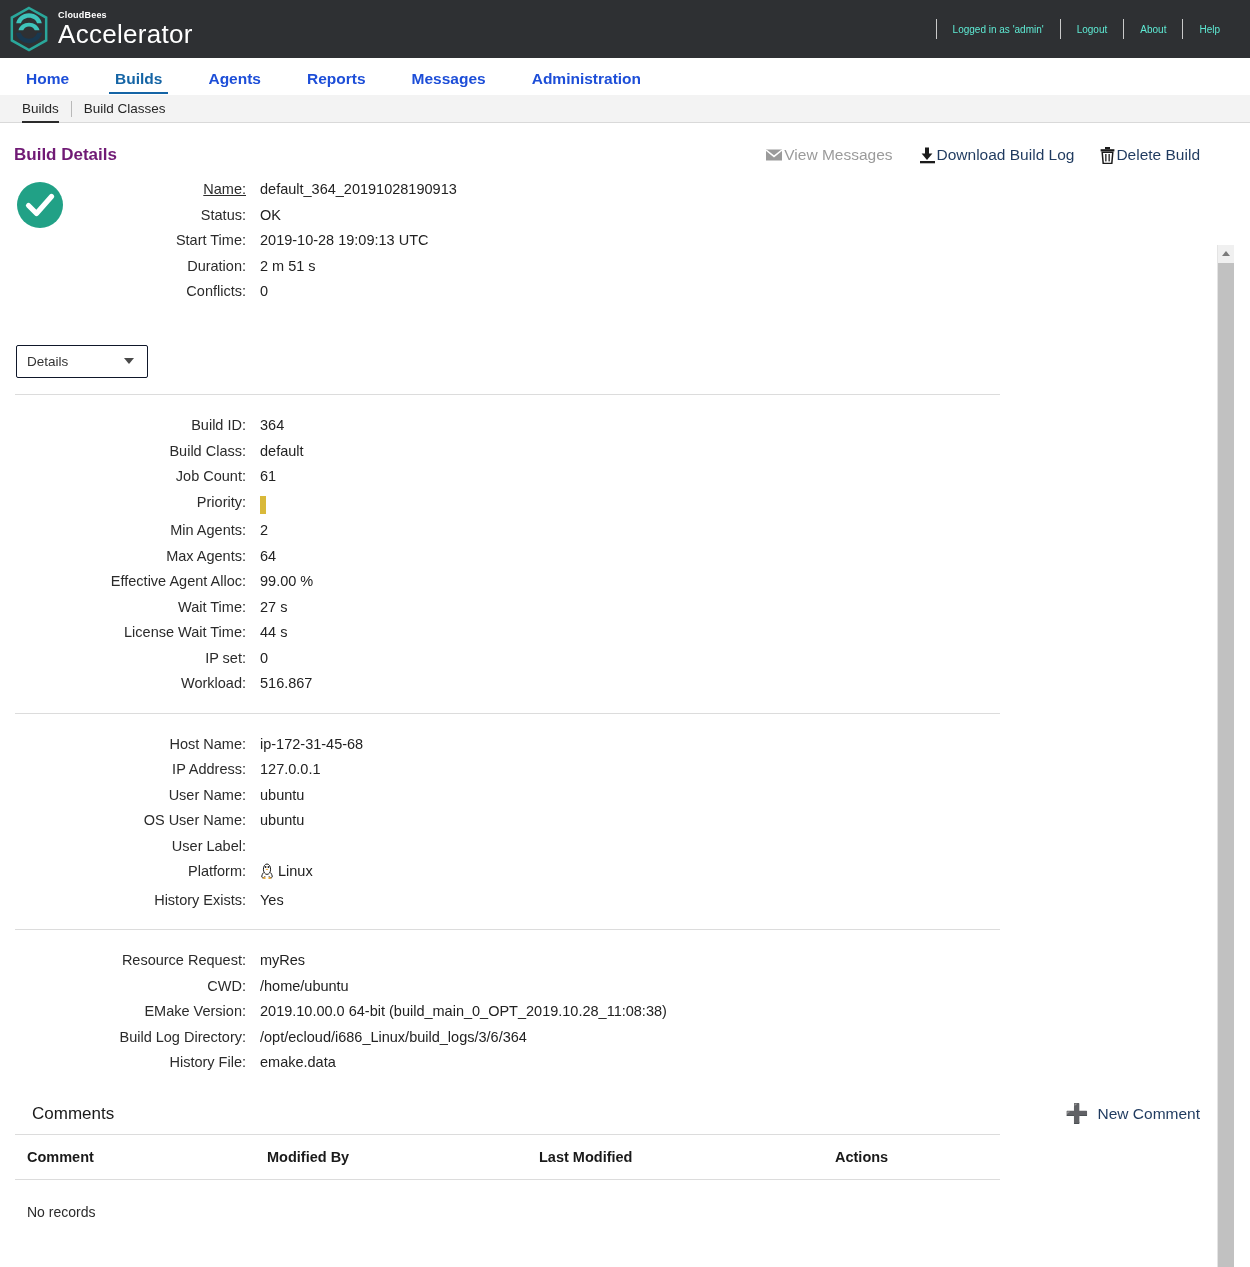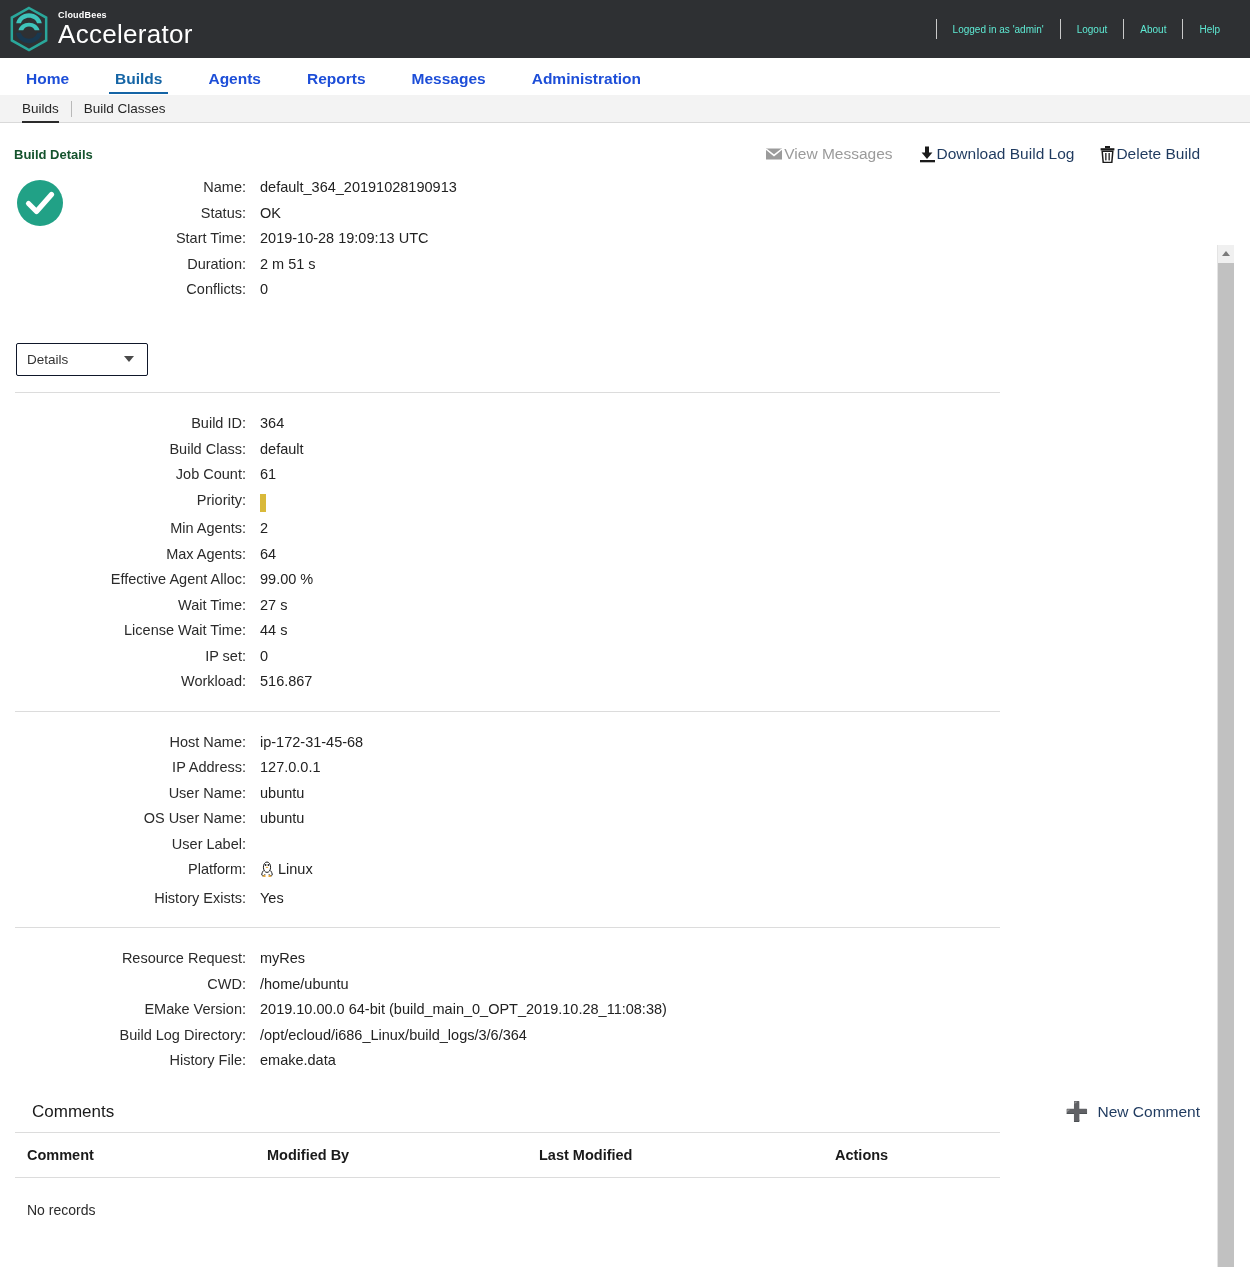--- a/index.html
+++ b/index.html
@@ -116,23 +116,23 @@
     position: relative;
     padding: 0 0 0 0;
     width: 1234px;
   }
   .page-head {
     display: flex;
     align-items: center;
     padding: 22px 34px 0 14px;
   }
   .page-title {
-    font-size: 13px;
+    font-size: 17px;
     font-weight: bold;
-    color: #14532d;
+    color: #701a75;
   }
   .actions {
     margin-left: auto;
     display: flex;
     align-items: center;
     gap: 26px;
   }
   .action {
     display: flex;
     align-items: center;
@@ -411,21 +411,21 @@
           <select class="details-select">
             <option>Details</option>
           </select>
           <span class="select-arrow"></span>
         </span>
       </div>
     </div>
 
     <div class="fields block-s" style="margin-left:-140px;">
       <div class="frow">
-        <span class="lbl" style="width:246px;flex:0 0 246px;">Name:</span>
+        <span class="lbl" style="width:246px;flex:0 0 246px;text-decoration:underline;">Name:</span>
         <span class="val">default_364_20191028190913</span>
       </div>
       <div class="frow">
         <span class="lbl" style="width:246px;flex:0 0 246px;">Status:</span>
         <span class="val">OK</span>
       </div>
       <div class="frow">
         <span class="lbl" style="width:246px;flex:0 0 246px;">Start Time:</span>
         <span class="val">2019-10-28 19:09:13 UTC</span>
       </div>

